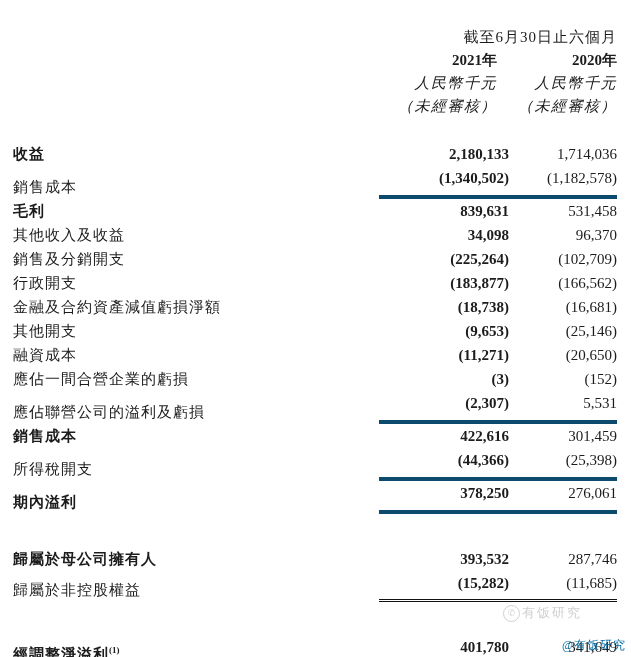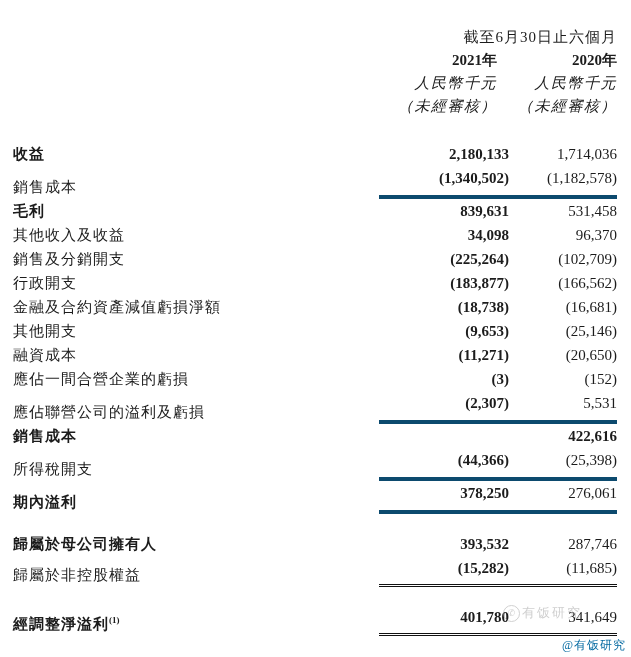--- a/index.html
+++ b/index.html
@@ -17,21 +17,21 @@
   .row{display:flex;align-items:flex-end;line-height:24px;}
   .hrow{display:flex;align-items:baseline;line-height:23px;gap:12px;}
   .lbl{flex:1;letter-spacing:1px;}
   .c1{width:130px;text-align:right;}
   .c2{width:108px;text-align:right;}
   .b{font-weight:bold;}
   .it{font-style:italic;letter-spacing:1.5px;}
   .u1{border-bottom:4px solid #0c4a6e;padding-bottom:5px;}
   .u2{border-bottom:3px double #111;padding-bottom:4px;}
   .sec{}
-  .sec-lg{margin-top:18px;}
+  .sec-lg{margin-top:33px;}
   .hdr-title{text-align:right;font-weight:normal;line-height:23px;letter-spacing:1px;}
   .table{margin-top:24px;}
   sup{font-size:9px;line-height:0;letter-spacing:0;}
   .wm-overlay{
     position:absolute;left:503px;top:604px;
     display:flex;align-items:center;gap:2px;
     color:#a9a9a9;opacity:.55;pointer-events:none;
   }
   .wm-circle{
     width:15px;height:15px;border:1px solid #a9a9a9;border-radius:50%;
@@ -133,20 +133,21 @@
 
     <div class="row">
       <div class="lbl">應佔聯營公司的溢利及虧損</div>
       <div class="c1 b u1">(2,307)</div>
       <div class="c2 u1">5,531</div>
     </div>
 
     <div class="row sec">
       <div class="lbl b">銷售成本</div>
       <div class="c1 b">422,616</div>
+      <div class="c2">301,459</div>
     </div>
 
     <div class="row">
       <div class="lbl">所得稅開支</div>
       <div class="c1 b u1">(44,366)</div>
       <div class="c2 u1">(25,398)</div>
     </div>
 
     <div class="row sec">
       <div class="lbl b">期內溢利</div>

